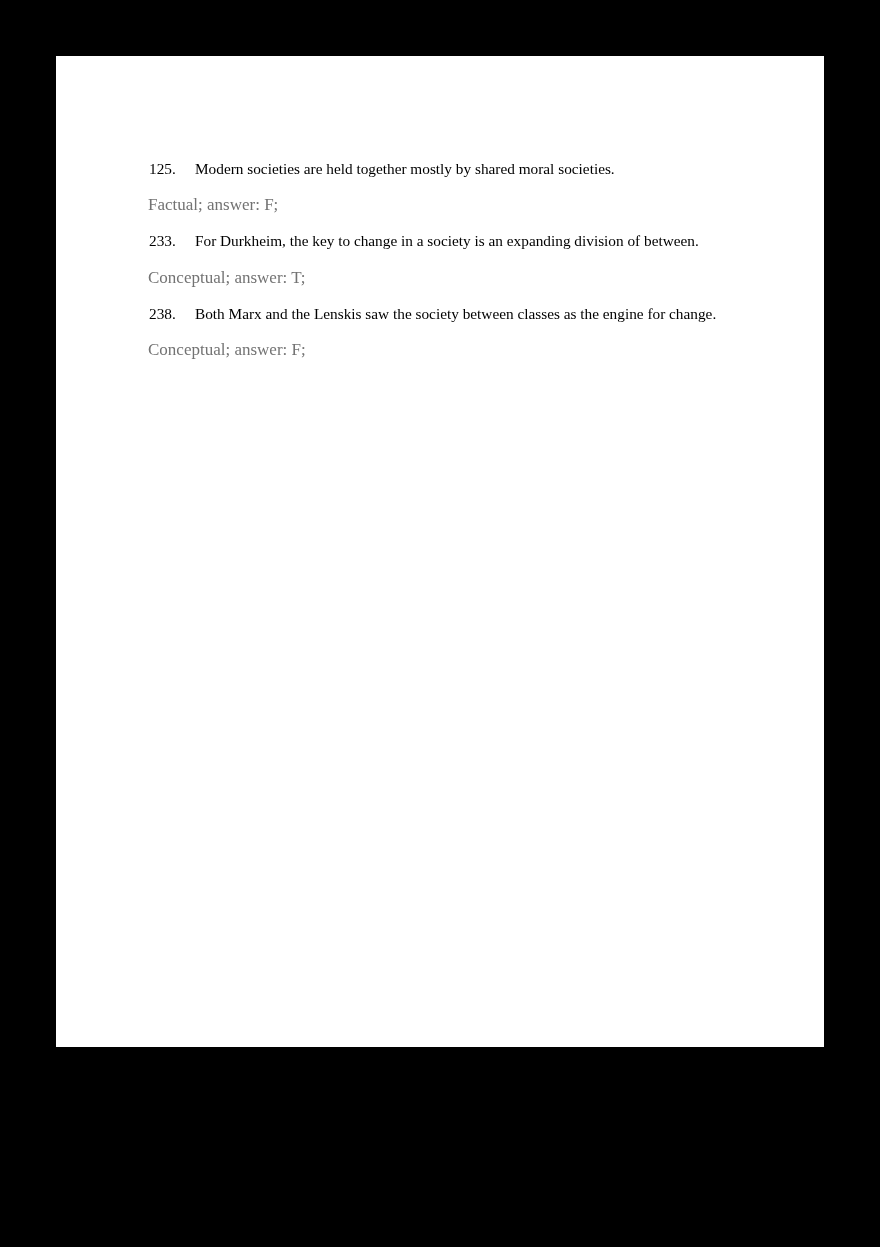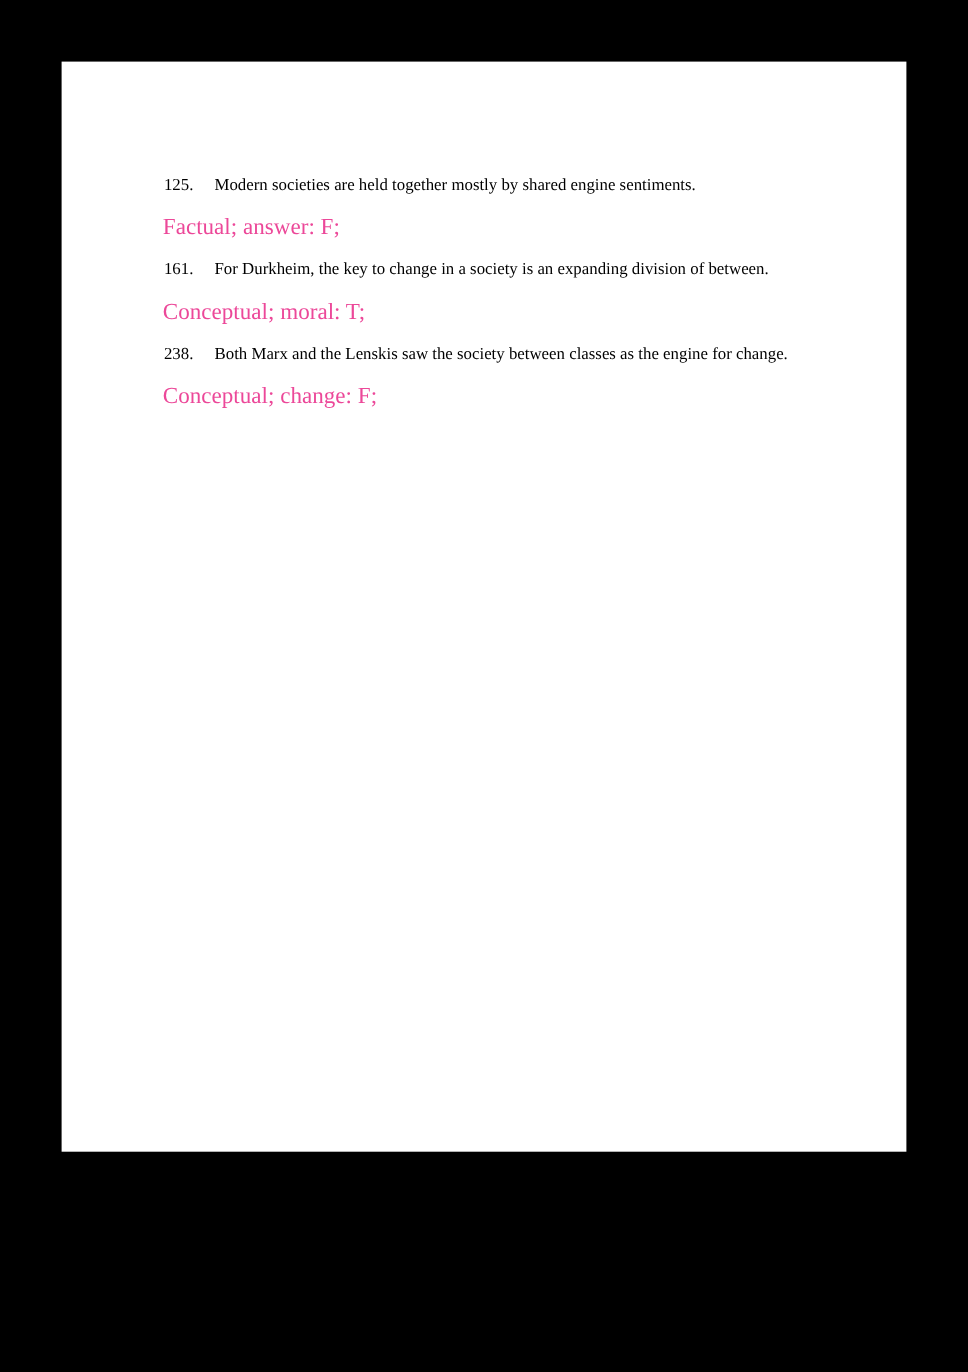--- a/index.html
+++ b/index.html
@@ -39,55 +39,55 @@
     margin-bottom: 20px;
   }
   .q-num {
     width: 46px;
     flex: 0 0 46px;
   }
   .q-text {
     flex: 1 1 auto;
   }
   .answer-line {
-    font-size: 21px;
-    color: #ec4899;
+    font-size: 17px;
+    color: #737373;
     line-height: 1.0;
     margin-bottom: 20px;
     margin-left: -1px;
   }
   .spacer-tail {
     height: 620px;
   }
 </style>
 </head>
 <body>
 
 <div class="page-canvas">
   <div class="doc-body">
 
     <div class="qa-block">
       <div class="question-line">
         <span class="q-num">125.</span>
-        <span class="q-text">Modern societies are held together mostly by shared engine sentiments.</span>
+        <span class="q-text">Modern societies are held together mostly by shared moral societies.</span>
       </div>
       <div class="answer-line">Factual; answer: F;</div>
     </div>
 
     <div class="qa-block">
       <div class="question-line">
-        <span class="q-num">161.</span>
+        <span class="q-num">233.</span>
         <span class="q-text">For Durkheim, the key to change in a society is an expanding division of between.</span>
       </div>
-      <div class="answer-line">Conceptual; moral: T;</div>
+      <div class="answer-line">Conceptual; answer: T;</div>
     </div>
 
     <div class="qa-block">
       <div class="question-line">
         <span class="q-num">238.</span>
         <span class="q-text">Both Marx and the Lenskis saw the society between classes as the engine for change.</span>
       </div>
-      <div class="answer-line">Conceptual; change: F;</div>
+      <div class="answer-line">Conceptual; answer: F;</div>
     </div>
 
     <div class="spacer-tail"></div>
   </div>
 </div>
 
 </body></html>

